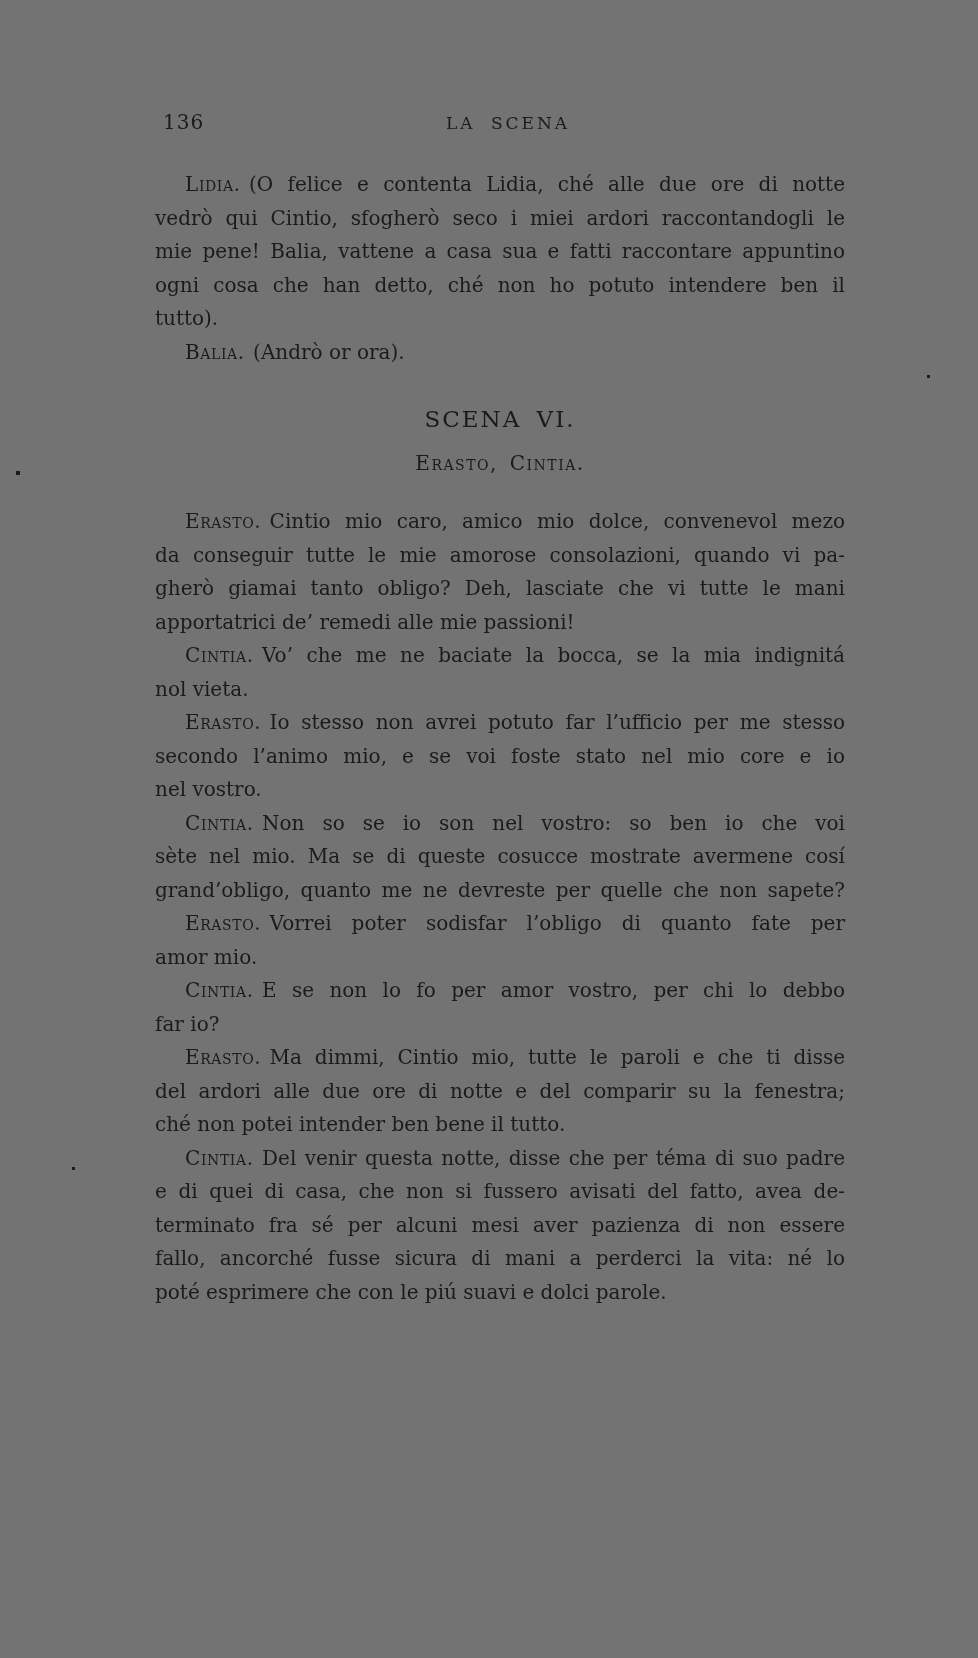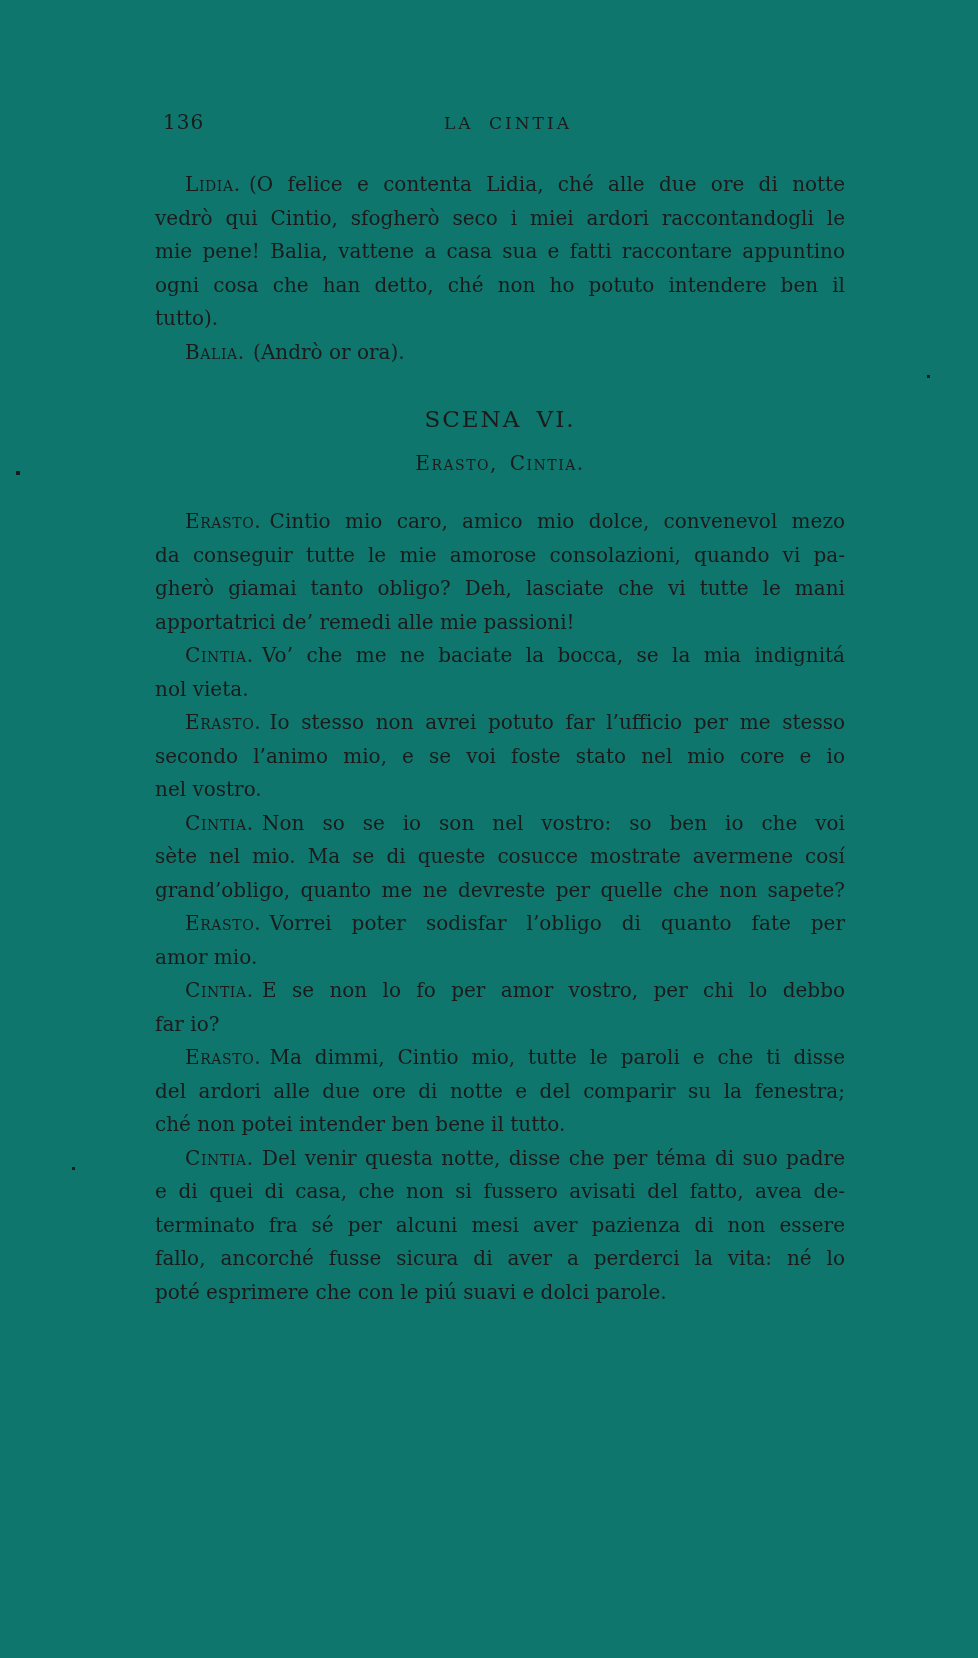--- a/index.html
+++ b/index.html
@@ -11,21 +11,21 @@
     width: 978px;
     height: 1658px;
     position: relative;
     font-family: "DejaVu Serif", "Liberation Serif", serif;
     color: #1b1b1b;
     -webkit-font-smoothing: antialiased;
   }
   .page {
     position: absolute;
     inset: 0;
-    background: #0f766e;
+    background: #737373;
     overflow: hidden;
   }
   .page-header {
     position: absolute;
     top: 110px;
     left: 163px;
     width: 690px;
     height: 28px;
   }
   .page-number {
@@ -99,21 +99,21 @@
   .speck.s2 { left: 927px; top: 375px; width: 3px; height: 3px; }
   .speck.s3 { left: 72px;  top: 1167px; width: 3px; height: 3px; }
 </style>
 </head>
 <body>
 
 <div class="page">
 
   <div class="page-header">
     <span class="page-number">136</span>
-    <span class="running-title">LA CINTIA</span>
+    <span class="running-title">LA SCENA</span>
   </div>
 
   <div class="content">
 
     <div class="para">
       <div class="line first">
         <span class="speaker">Lidia.</span><span>(O felice e contenta Lidia, ché alle due ore di notte</span>
       </div>
       <div class="line">vedrò qui Cintio, sfogherò seco i miei ardori raccontandogli le</div>
       <div class="line">mie pene! Balia, vattene a casa sua e fatti raccontare appuntino</div>
@@ -185,21 +185,21 @@
         <div class="line">del ardori alle due ore di notte e del comparir su la fenestra;</div>
         <div class="line last">ché non potei intender ben bene il tutto.</div>
       </div>
 
       <div class="para">
         <div class="line first">
           <span class="speaker">Cintia.</span><span>Del venir questa notte, disse che per téma di suo padre</span>
         </div>
         <div class="line">e di quei di casa, che non si fussero avisati del fatto, avea de-</div>
         <div class="line">terminato fra sé per alcuni mesi aver pazienza di non essere</div>
-        <div class="line">fallo, ancorché fusse sicura di aver a perderci la vita: né lo</div>
+        <div class="line">fallo, ancorché fusse sicura di mani a perderci la vita: né lo</div>
         <div class="line last">poté esprimere che con le piú suavi e dolci parole.</div>
       </div>
 
     </div>
   </div>
 
   <div class="speck s1"></div>
   <div class="speck s2"></div>
   <div class="speck s3"></div>
 

